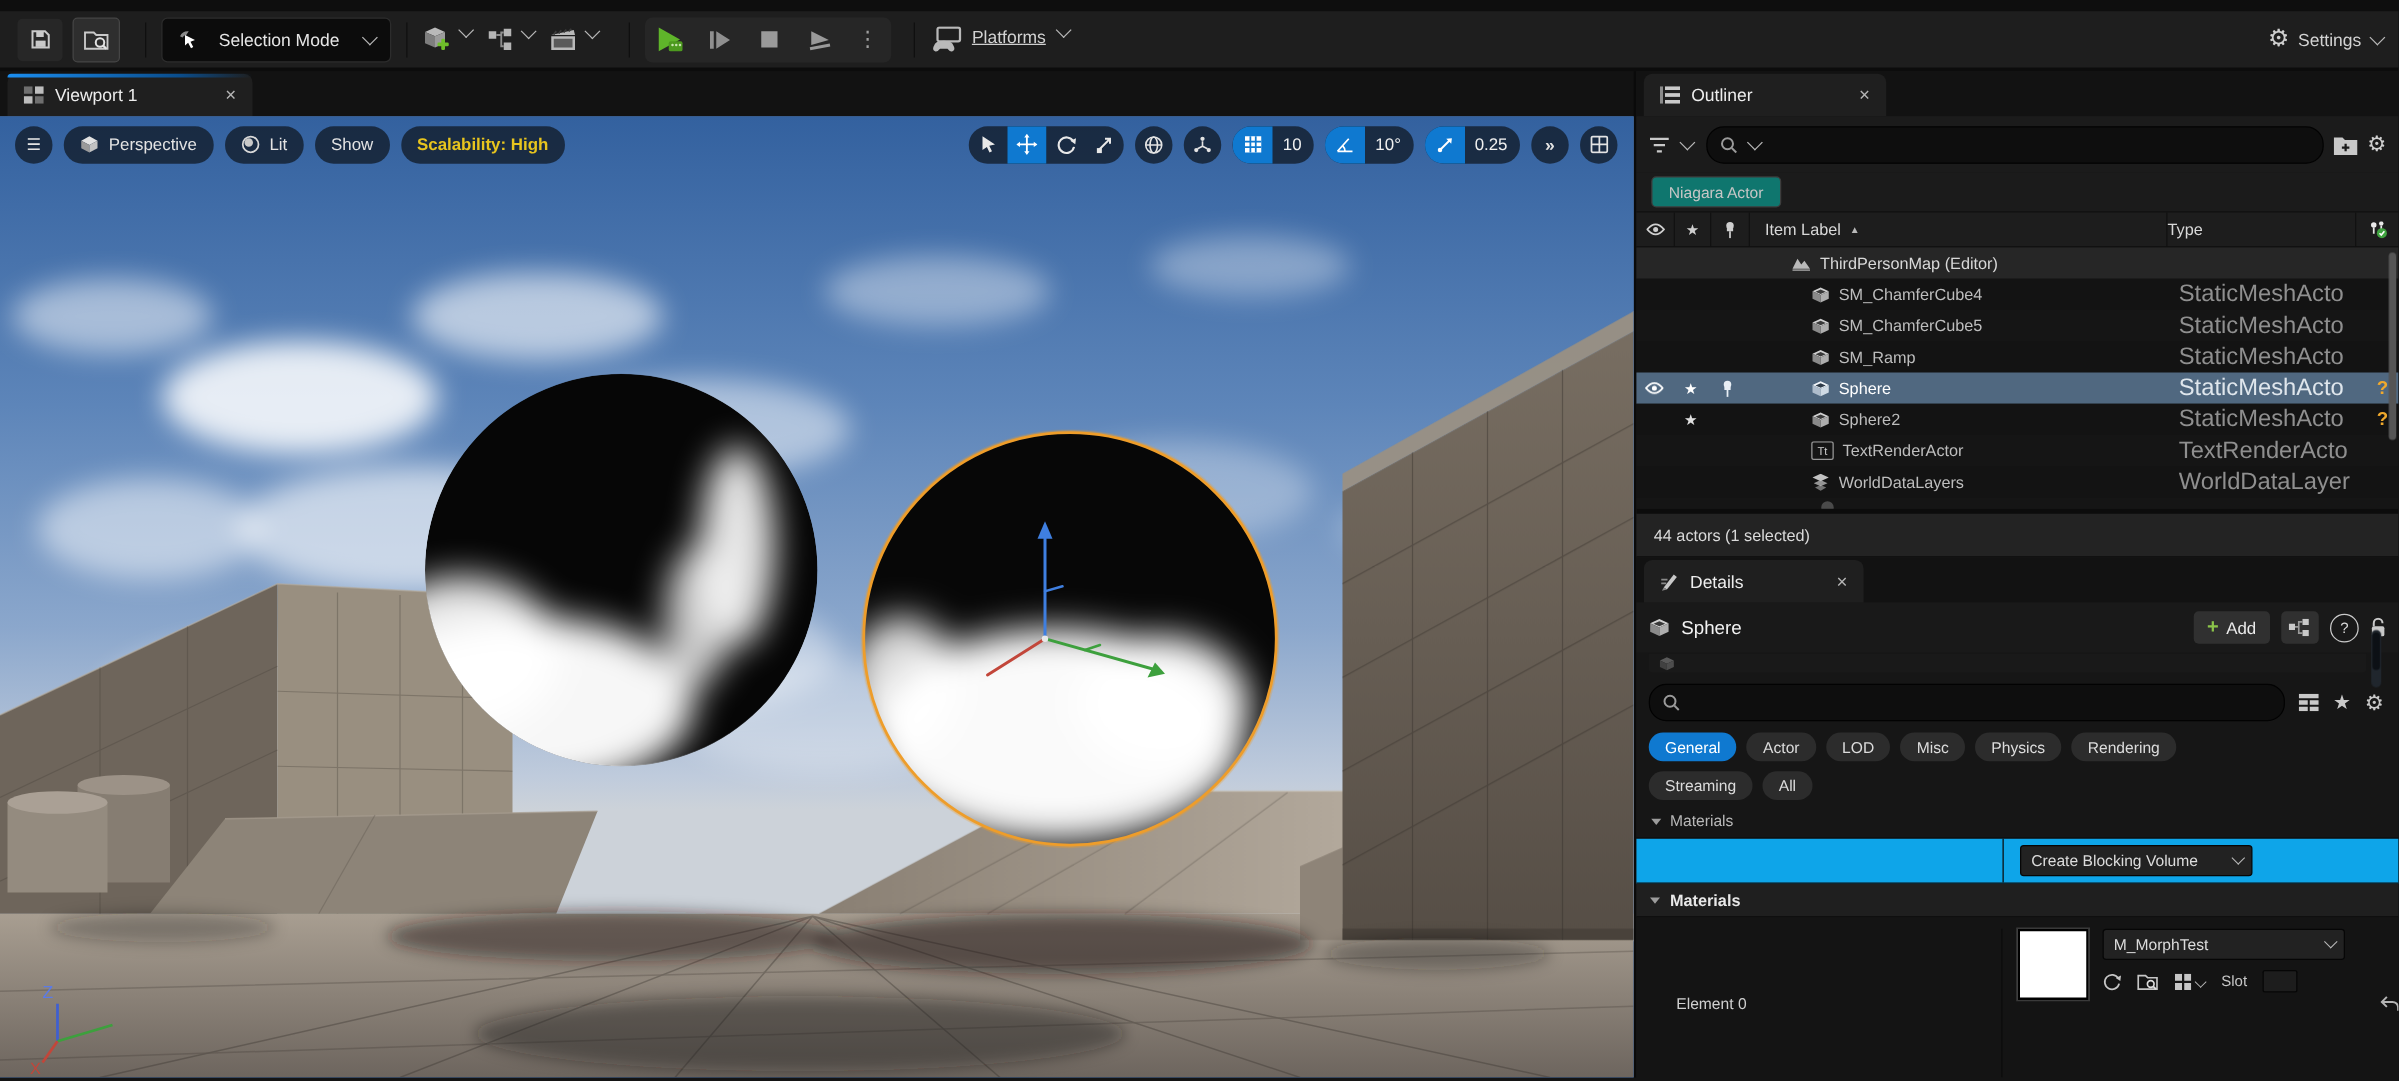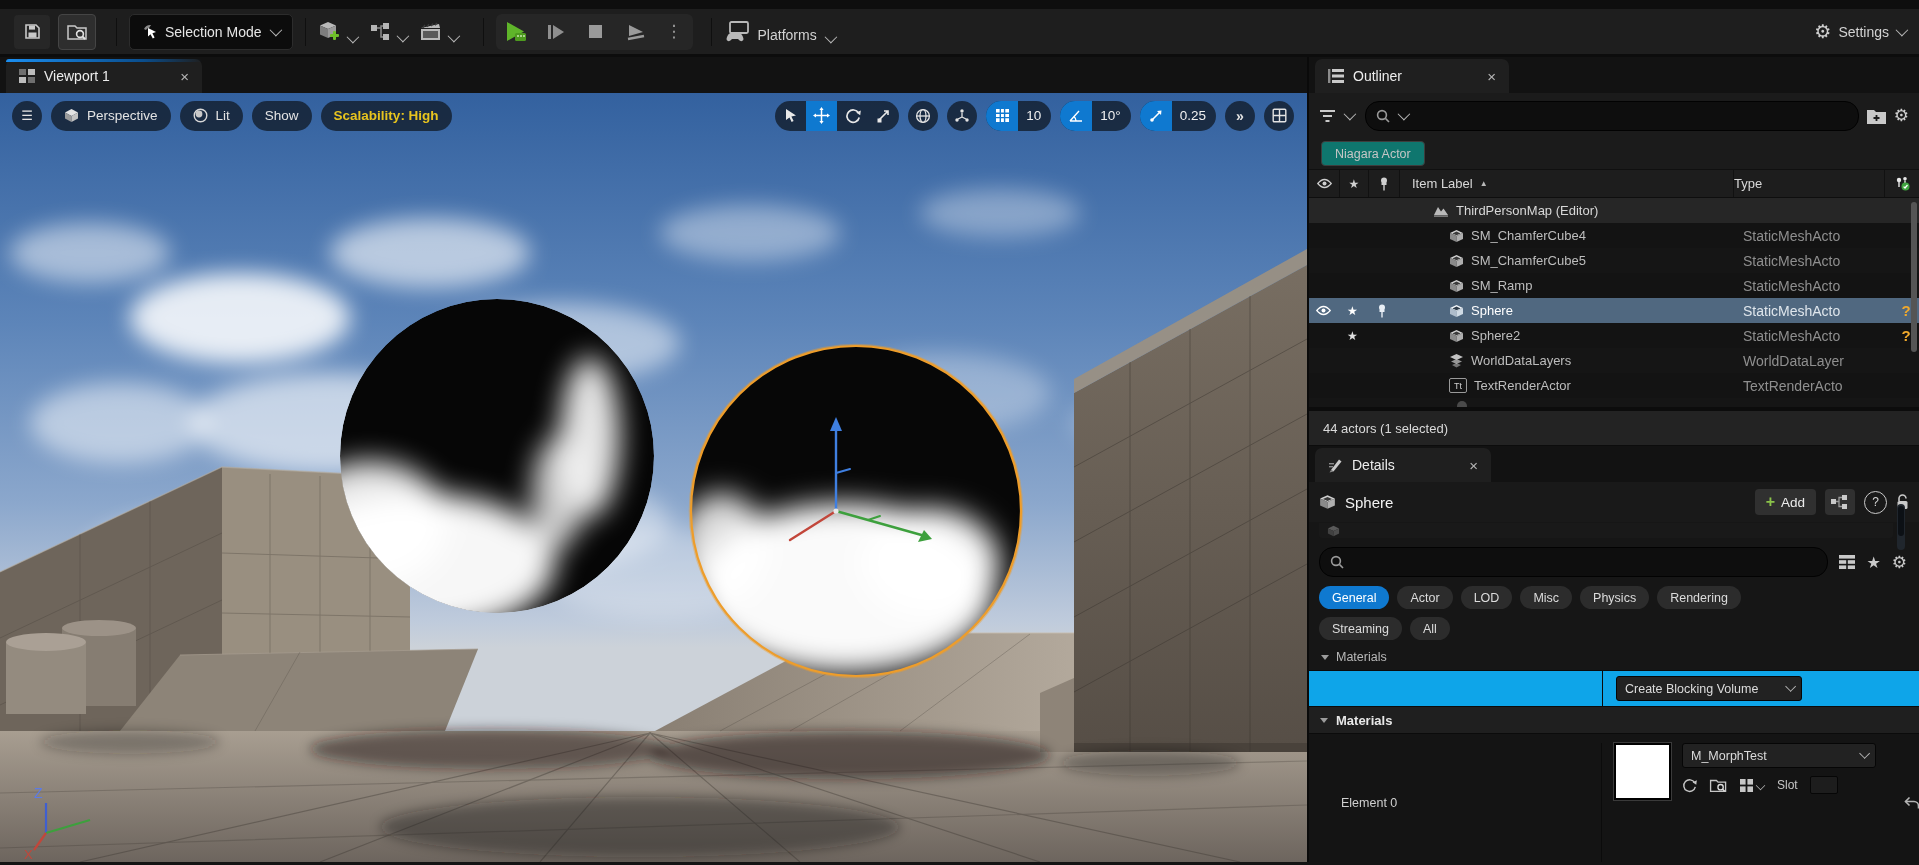--- a/index.html
+++ b/index.html
@@ -5,22 +5,22 @@
   html,body{margin:0;padding:0;background:#0d0d0d;font-family:"Liberation Sans",sans-serif;
     -webkit-font-smoothing:antialiased;}
   .app{position:relative;width:1919px;height:865px;overflow:hidden;background:#141414;color:#cfcfcf;}
   .nosel{user-select:none}
   
   .topstrip{height:9px;background:#0e0e0e;}
   .toolbar{height:48px;background:#1e1e1e;display:flex;align-items:center;padding:0 14px;border-bottom:3px solid #0c0c0c;box-sizing:border-box;}
   .tb-btn{height:34px;min-width:36px;display:flex;align-items:center;justify-content:center;border-radius:4px;background:#272727;margin-right:8px;cursor:pointer;}
   .tb-btn.outlined{background:#2e2e2e;border:1px solid #454545;}
   .tb-sep{width:1px;height:28px;background:#0f0f0f;margin:0 12px;}
-  .mode-pill{height:34px;display:flex;align-items:center;gap:8px;background:#0c0c0c;border:1px solid #2c2c2c;border-radius:5px;padding:0 13px;color:#e6e6e6;font-size:14px;cursor:pointer;}
-  .icon-drop{display:flex;align-items:flex-end;gap:5px;margin-right:14px;cursor:pointer;}
+  .mode-pill{height:34px;display:flex;align-items:center;gap:18px;background:#0c0c0c;border:1px solid #2c2c2c;border-radius:5px;padding:0 13px;color:#e6e6e6;font-size:14px;cursor:pointer;}
+  .icon-drop{display:flex;align-items:flex-start;gap:5px;margin-right:14px;cursor:pointer;text-decoration:underline;}
   .chev{width:8px;height:8px;border-right:1.6px solid #b9b9b9;border-bottom:1.6px solid #b9b9b9;transform:rotate(45deg) translateY(-2px);display:inline-block;}
   .play-group{display:flex;align-items:center;background:#262626;border-radius:6px;overflow:hidden;margin-right:6px;}
   .play-btn{width:40px;height:36px;display:flex;align-items:center;justify-content:center;cursor:pointer;}
   .kebab{color:#9f9f9f;font-size:17px;padding:0 10px;cursor:pointer;letter-spacing:0;}
   .tb-label{color:#d2d2d2;font-size:14px;}
   .spacer{flex:1;}
   .settings{display:flex;align-items:center;gap:7px;cursor:pointer;}
   .gear-glyph{font-size:19px;color:#cfcfcf;line-height:1;}
   
   .main{display:flex;height:805px;}
@@ -57,21 +57,21 @@
   .out-header{height:27px;display:flex;align-items:center;background:#1d1d1d;border-top:1px solid #101010;border-bottom:1px solid #0e0e0e;font-size:13px;color:#d8d8d8;}
   .hcell{display:flex;align-items:center;justify-content:center;height:100%;border-right:1px solid #111;}
   .out-rows{position:relative;background:#141414;}
   .orow{height:25px;display:flex;align-items:center;font-size:13px;color:#bdbdbd;background:#151515;}
   .orow:nth-child(even){background:#131313;}
   .orow.level{background:#262626;color:#d8d8d8;}
   .orow.sel{background:#506880;color:#ffffff;}
   .gut{width:88px;display:flex;height:100%;flex:none;}
   .gcell{width:29px;display:flex;align-items:center;justify-content:center;}
   .rlabel{flex:1;display:flex;align-items:center;gap:7px;overflow:hidden;}
-  .rtype{width:150px;font-size:14px;color:#8f8f8f;flex:none;}
+  .rtype{width:150px;font-size:19px;color:#8f8f8f;flex:none;}
   .orow.sel .rtype{color:#dfe6ec;}
   .rbadge{width:26px;text-align:center;color:#f0a92c;font-weight:700;font-size:15px;flex:none;}
   .oscroll{position:absolute;right:2px;top:4px;width:6px;height:150px;border-radius:3px;background:#555;}
   .out-footer{height:34px;display:flex;align-items:center;background:#232323;border-top:4px solid #0c0c0c;border-bottom:1px solid #0c0c0c;padding:0 14px;font-size:13px;color:#dadada;}
   
   .det-header{height:40px;display:flex;align-items:center;background:#191919;padding:0 10px;gap:9px;}
   .det-title{font-size:15px;color:#f2f2f2;}
   .add-btn{height:26px;display:flex;align-items:center;gap:6px;background:#303030;border-radius:4px;padding:0 11px;cursor:pointer;font-size:13.5px;color:#ececec;}
   .plus{color:#8bc34a;font-weight:700;font-size:16px;line-height:1;}
   .sq-btn{height:26px;width:30px;display:flex;align-items:center;justify-content:center;background:#303030;border-radius:4px;cursor:pointer;}
@@ -680,38 +680,38 @@
               </svg>
             <span>Sphere2</span>
           </div>
           <div class="rtype">StaticMeshActo</div>
           <div class="rbadge">?</div>
         </div>
 
         <div class="orow">
           <div class="gut"></div>
           <div class="rlabel" style="padding-left:52px">
+            <span style="width:16px;height:13px;border:1px solid #9a9a9a;border-radius:2px;display:flex;align-items:center;justify-content:center;font-size:9px;color:#cfcfcf;">Tt</span>
+            <span>TextRenderActor</span>
+          </div>
+          <div class="rtype">TextRenderActo</div>
+          <div class="rbadge"></div>
+        </div>
+
+        <div class="orow">
+          <div class="gut"></div>
+          <div class="rlabel" style="padding-left:52px">
             <svg width="15" height="14" viewBox="0 0 15 14" fill="#c2c2c2">
                 <polygon points="7.5,0 14,3 7.5,6 1,3"></polygon>
                 <polygon points="7.5,5 13,7.5 7.5,10 2,7.5" opacity=".75"></polygon>
                 <polygon points="7.5,9 12,11 7.5,13.5 3,11" opacity=".55"></polygon>
               </svg>
             <span>WorldDataLayers</span>
           </div>
           <div class="rtype">WorldDataLayer</div>
-          <div class="rbadge"></div>
-        </div>
-
-        <div class="orow">
-          <div class="gut"></div>
-          <div class="rlabel" style="padding-left:52px">
-            <span style="width:16px;height:13px;border:1px solid #9a9a9a;border-radius:2px;display:flex;align-items:center;justify-content:center;font-size:9px;color:#cfcfcf;">Tt</span>
-            <span>TextRenderActor</span>
-          </div>
-          <div class="rtype">TextRenderActo</div>
           <div class="rbadge"></div>
         </div>
 
         <div style="height:9px;overflow:hidden;background:#151515;display:flex;">
           <div style="width:148px"></div>
             <div style="width:10px;height:10px;border-radius:50%;background:#4a4a4a;margin-top:3px;"></div>
         </div>
         <div class="oscroll"></div>
       </div>
 

